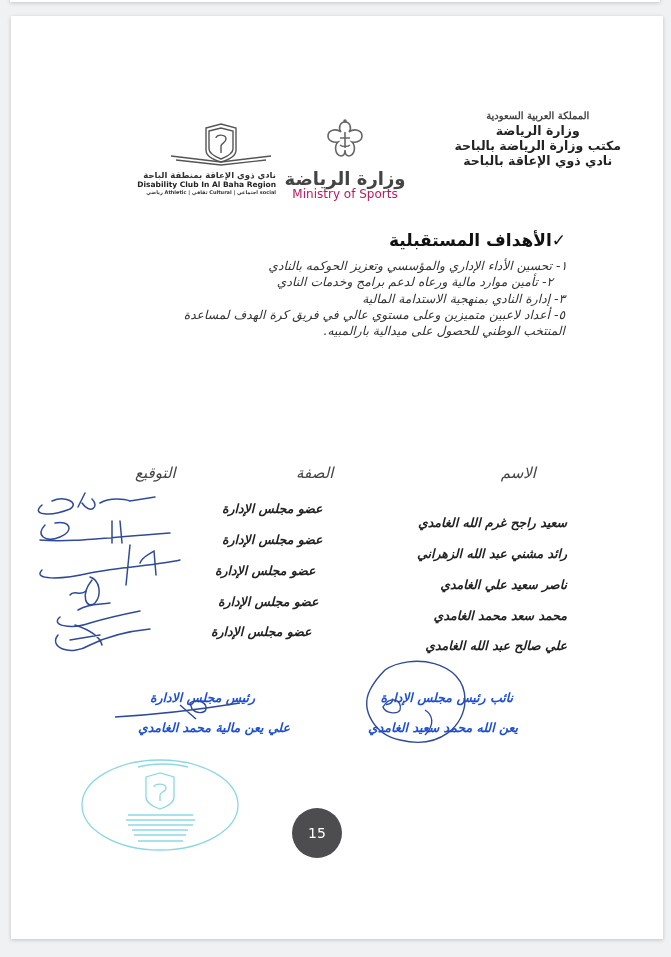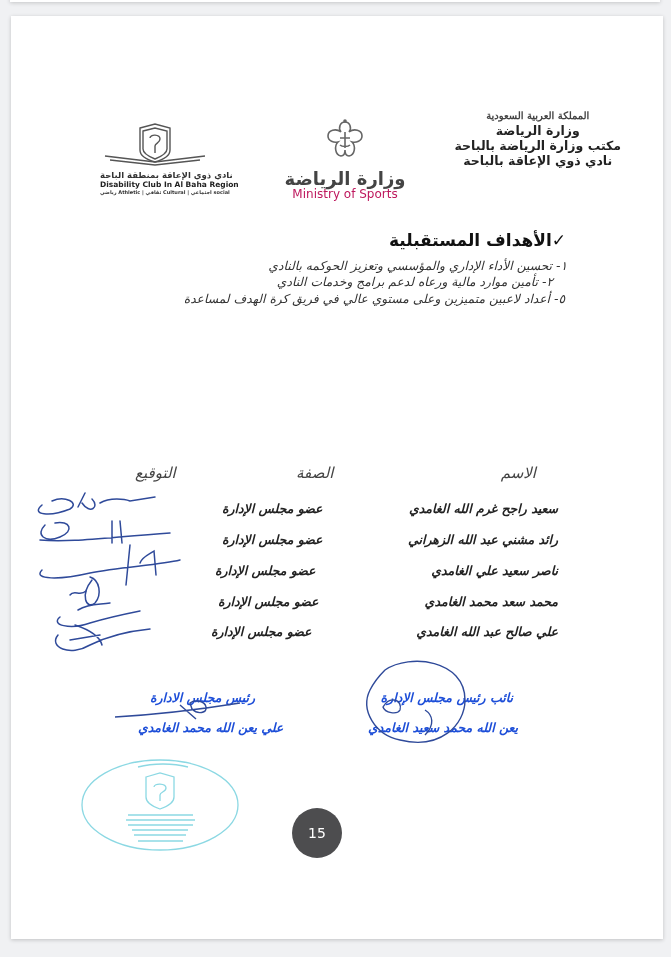--- a/index.html
+++ b/index.html
@@ -17,35 +17,35 @@
   }
   .hdr-ar {
     position:absolute; right:50px; top:108px; text-align:center; direction:rtl;
     font-family:"DejaVu Sans", sans-serif; font-weight:bold; color:#222; line-height:15px;
   }
   .hdr-ar .kingdom { font-size:10px; font-family:"DejaVu Serif", serif; color:#444; font-weight:bold; letter-spacing:0.5px; }
   .hdr-ar .l { font-size:12.5px; }
   .mos { position:absolute; left:270px; top:118px; width:150px; text-align:center; }
   .mos .ar { font-size:18px; color:#444; direction:rtl; font-weight:bold; margin-top:2px; }
   .mos .en { font-size:12px; color:#be185d; margin-top:-2px; }
-  .club { position:absolute; left:100px; top:122px; width:160px; text-align:left; }
+  .club { position:absolute; left:116px; top:122px; width:160px; text-align:right; }
   .club .ar { font-size:8.5px; direction:rtl; color:#333; font-weight:bold; }
   .club .en { font-size:7.5px; color:#222; font-weight:bold; }
   .club .sub { font-size:5px; color:#333; font-weight:bold; }
   .section-title {
     position:absolute; right:105px; top:230px; direction:rtl; font-size:17px; font-weight:bold; color:#111;
   }
   .goals { position:absolute; right:98px; top:258px; direction:rtl; width:470px; font-style:italic;
     font-family:"DejaVu Sans", sans-serif; font-size:12.3px; color:#333; line-height:16.3px; }
   .goals .g { white-space:nowrap; }
   .g1 { padding-right:6px; } .g2 { padding-right:20px; } .g3 { padding-right:8px; }
   .g4 { padding-right:2px; } .g5 { padding-right:8px; } .g5b { padding-right:8px; }
   .colhead { position:absolute; top:464px; font-size:15px; color:#444; direction:rtl; font-style:italic; }
   .row { position:absolute; direction:rtl; font-size:12.5px; font-weight:bold; font-style:italic; color:#222; }
-  .name { right:113px; }
+  .name { right:104px;margin-top:14px; }
   .role { left:216px; }
   .sig { position:absolute; left:30px; top:485px; width:180px; height:175px; }
   .chairs { direction:rtl; font-size:12.5px; font-weight:bold; font-style:italic; color:#1d4ed8; position:absolute; }
   .stamp { position:absolute; left:78px; top:755px; width:165px; height:100px; }
   .pgnum {
     position:absolute; left:292px; top:808px; width:50px; height:50px; border-radius:50%;
     background:#4d4d4f; color:#fff; font-size:14px; text-align:center; line-height:50px;
   }
   svg { overflow:visible; }
 </style>
@@ -88,21 +88,23 @@
   <div class="sub">رياضي Athletic | ثقافي Cultural | اجتماعي social</div>
 </div>
 
 <div class="section-title">
   <span>✓</span><span>الأهداف المستقبلية</span>
 </div>
 
 <div class="goals">
   <div class="g g1">١- تحسين الأداء الإداري والمؤسسي وتعزيز الحوكمه بالنادي</div>
   <div class="g g2">٢- تأمين موارد مالية ورعاه لدعم برامج وخدمات النادي</div>
+  <div class="g g3">٣- إدارة النادي بمنهجية الاستدامة المالية</div>
   <div class="g g5">٥- أعداد لاعبين متميزين وعلى مستوي عالي في فريق كرة الهدف لمساعدة</div>
+  <div class="g g5b">المنتخب الوطني للحصول على ميدالية بارالمبيه.</div>
 </div>
 
 <div class="colhead" style="right:135px;">الاسم</div>
 <div class="colhead" style="left:296px;">الصفة</div>
 <div class="colhead" style="left:135px;">التوقيع</div>
 
 <div class="row name" style="top:501px;">سعيد راجح غرم الله الغامدي</div>
 <div class="row role" style="top:501px; left:222px;">عضو مجلس الإدارة</div>
 <div class="row name" style="top:532px;">رائد مشني عبد الله الزهراني</div>
 <div class="row role" style="top:532px; left:222px;">عضو مجلس الإدارة</div>
@@ -126,21 +128,21 @@
 <div class="chairs" style="right:158px; top:690px;">نائب رئيس مجلس الإدارة</div>
 <div class="chairs" style="right:153px; top:720px;">يعن الله محمد سعيد الغامدي</div>
 <svg style="position:absolute; left:355px; top:655px;" width="140" height="95" viewBox="0 0 140 95">
   <g fill="none" stroke="#2f4a9a" stroke-width="1.4">
     <path d="M30 15 C55 -2 110 5 110 45 C110 70 85 95 45 85 C20 80 5 55 15 35 C20 25 25 20 30 15"></path>
     <path d="M28 52 C35 40 48 45 45 55 C42 60 30 58 28 52 Z M70 55 C78 60 80 70 70 80"></path>
   </g>
 </svg>
 
 <div class="chairs" style="left:150px; top:690px;">رئيس مجلس الادارة</div>
-<div class="chairs" style="left:138px; top:720px;">علي يعن الله محمد الغامدي</div>
+<div class="chairs" style="left:138px; top:720px;">علي يعن مالية محمد الغامدي</div>
 <svg style="position:absolute; left:110px; top:695px;" width="140" height="30" viewBox="0 0 140 30">
   <g fill="none" stroke="#2f4a9a" stroke-width="1.4">
     <path d="M5 22 C40 20 80 16 130 8 M80 8 C85 4 95 6 96 12 C97 18 88 20 82 14 Z M70 10 L86 24"></path>
   </g>
 </svg>
 
 <svg class="stamp" viewBox="0 0 165 100">
   <g fill="none" stroke="#7fd4e0" stroke-width="1.3" opacity="0.9">
     <ellipse cx="82" cy="50" rx="78" ry="45"></ellipse>
     <path d="M68 22 L82 18 L96 22 L96 42 C96 48 88 52 82 54 C76 52 68 48 68 42 Z"></path>

